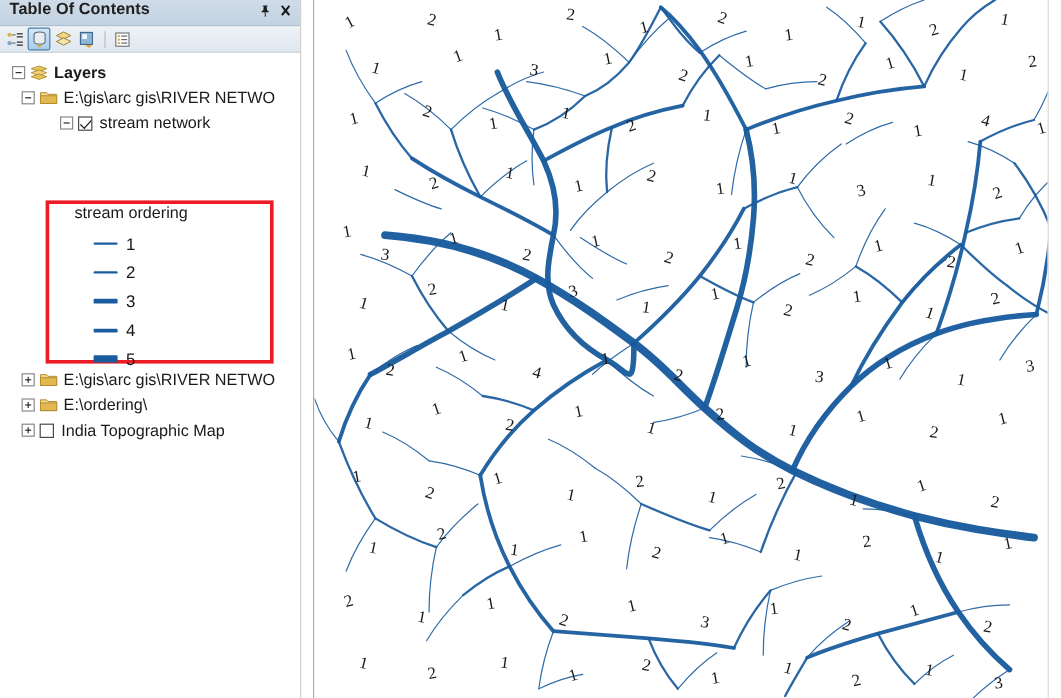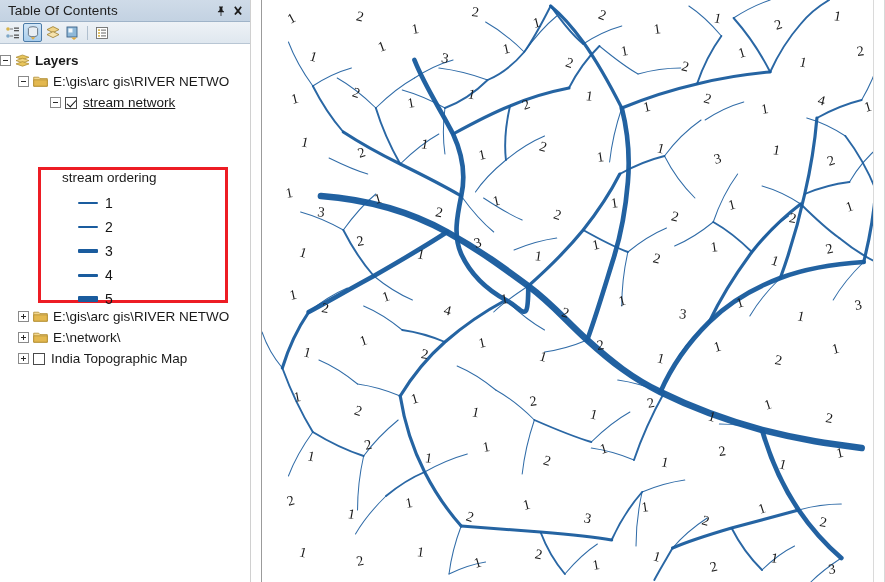--- a/index.html
+++ b/index.html
@@ -28,23 +28,23 @@
     background: #ffffff;
     display: flex;
     flex-direction: column;
     flex: 0 0 250px;
   }
   #toc-titlebar {
     height: 22px;
     background: linear-gradient(to bottom, #cfdbe8 0%, #c3d2e2 100%);
     border-bottom: 1px solid #9fb3c8;
     display: flex;
-    align-items: center;
     padding: 0 4px 0 8px;
     box-sizing: border-box;
+    font-weight: bold;
   }
   #toc-title-text {
     font-size: 13.5px;
     color: #202020;
     flex: 1;
     white-space: nowrap;
     letter-spacing: 0.1px;
   }
   .titlebar-btn {
     width: 17px;
@@ -146,23 +146,23 @@
     border-width: 0 1.6px 1.6px 0;
     transform: rotate(42deg);
   }
   .row-label { line-height: 1; }
   .row-label.bold { font-weight: bold; }
 
   
   .ico { margin-right: 5px; display:flex; align-items:center; flex:0 0 auto;}
   .ico svg { display:block; }
 
-  .indent1 { }
+  .indent1 { padding-left: 10px; }
   .indent2 { padding-left: 18px; }
-  .indent3 { padding-left: 50px; text-decoration: underline; }
+  .indent3 { padding-left: 50px; }
 
   
   #legend-block {
     position: absolute;
     left: 38px;
     top: 123px;
     width: 190px;
     height: 136px;
     border: 3px solid #ed1c24;
     box-sizing: border-box;
@@ -373,21 +373,21 @@
         </div>
 
         <div class="tree-row indent2">
           <span class="expander plus"></span>
           <span class="ico">
             <svg width="15" height="13" viewBox="0 0 15 13">
               <path d="M0.7 2.2h5l1.3 1.4h7.3v7.6H0.7z" fill="#f3d78f" stroke="#b08a2e" stroke-width="0.8"></path>
               <path d="M0.7 4.8h13.6v6.4H0.7z" fill="#e3b84f" stroke="#b08a2e" stroke-width="0.8"></path>
             </svg>
           </span>
-          <span class="row-label">E:\network\</span>
+          <span class="row-label">E:\ordering\</span>
         </div>
 
         <div class="tree-row indent2">
           <span class="expander plus"></span>
           <span class="chk"></span>
           <span class="row-label">India Topographic Map</span>
         </div>
       </div>
 
     </div>

